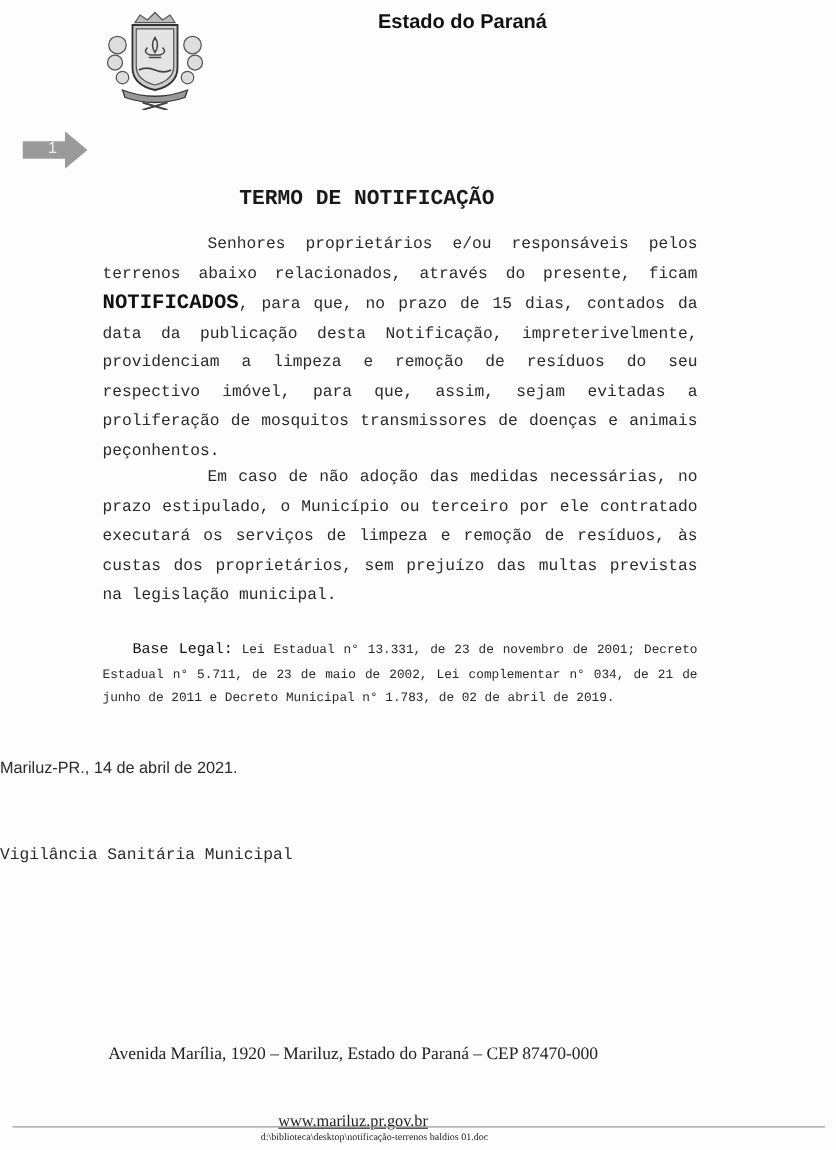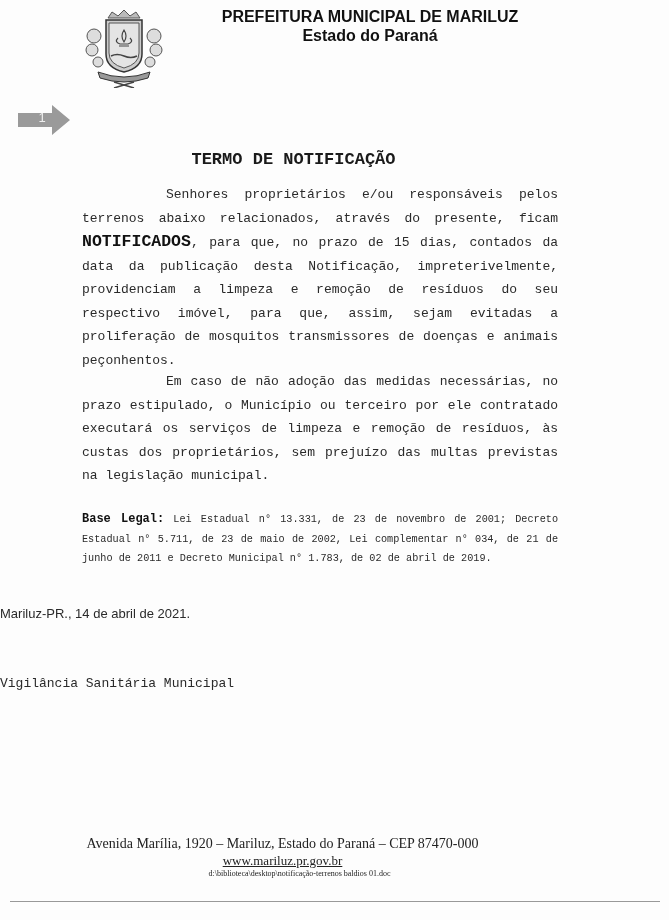--- a/index.html
+++ b/index.html
@@ -31,35 +31,35 @@
       font-family: "Liberation Mono", monospace; font-size: 13px; line-height: 23.5px;
       text-align: justify; color: #2a2a2a;
     }
     .para .indent { display: inline-block; width: 84px; }
     .para .big { font-size: 16.5px; font-weight: bold; color: #111; }
     .legal {
       left: 82px; width: 476px; top: 510px;
       font-family: "Liberation Mono", monospace; font-size: 10.2px; line-height: 19.5px;
       text-align: justify; color: #2a2a2a;
     }
-    .legal .lbl { font-weight: bold; font-size: 12px; color: #111; }
+    .legal .lbl { font-weight: normal; font-size: 12px; color: #111; margin-left: 24px; }
     .date {
       left: 0; width: 640px; top: 606px; text-align: left;
       font-family: Liberation Sans, sans-serif; font-size: 13px; color: #2a2a2a;
     }
     .org {
       left: 0; width: 640px; top: 676px; text-align: left;
       font-family: "Liberation Mono", monospace; font-size: 13px; color: #2a2a2a;
     }
     .footer {
       left: 0; width: 565px; top: 835px; text-align: center;
       font-family: "Liberation Serif", serif; color: #222;
     }
     .footer .addr { font-size: 14px; line-height: 18px; }
-    .footer .site { font-size: 13px; line-height: 15px; text-decoration: underline; }
+    .footer .site { font-size: 13px; line-height: 15px; text-decoration: underline; margin-top: 36px; }
     .footer .path { font-size: 8px; line-height: 11px; margin-left: 34px; }
     .bottom-line { left: 10px; top: 901px; width: 650px; height: 1px; background: #999; }
   </style>
 </head>
 <body>
 
 <svg class="abs crest" viewBox="0 0 92 82">
 
   <path d="M30 12 L34 6 L40 10 L46 4 L52 10 L58 6 L62 12 Z" fill="#bbb" stroke="#555" stroke-width="1"></path>
 
@@ -75,21 +75,20 @@
   <circle cx="20" cy="56" r="5" fill="#ddd" stroke="#555"></circle>
   <circle cx="76" cy="30" r="7" fill="#ddd" stroke="#555"></circle>
   <circle cx="78" cy="44" r="6" fill="#ddd" stroke="#555"></circle>
   <circle cx="72" cy="56" r="5" fill="#ddd" stroke="#555"></circle>
 
   <path d="M20 66 Q46 76 72 66 L70 72 Q46 80 22 72 Z" fill="#999" stroke="#333"></path>
   <path d="M36 76 L56 82 M56 76 L36 82" stroke="#444" stroke-width="1.5"></path>
 </svg>
 
 <div class="abs header-text">
-  <div class="l1">PREFEITURA MUNICIPAL DE MARILUZ</div>
   <div class="l2">Estado do Paraná</div>
 </div>
 
 <svg class="abs arrow" viewBox="0 0 52 30">
   <path d="M0 8 H34 V0 L52 15 L34 30 V22 H0 Z" fill="#9a9a9a"></path>
 </svg>
 <div class="abs arrow-label">1</div>
 
 <div class="abs title">TERMO DE NOTIFICAÇÃO</div>
 

